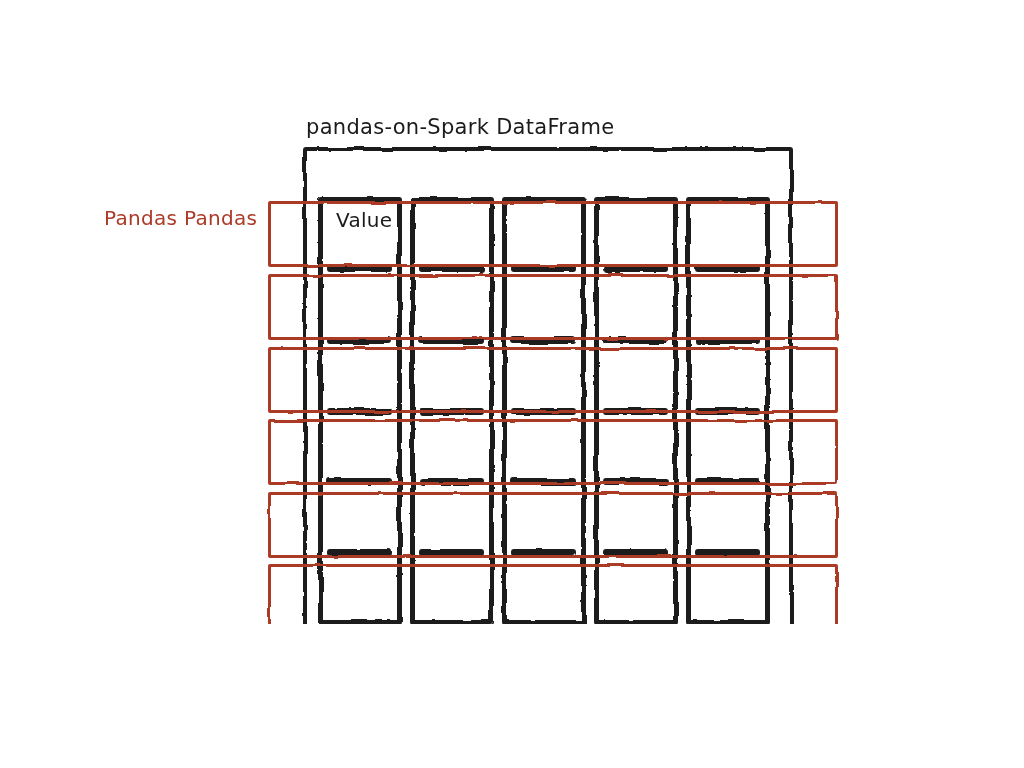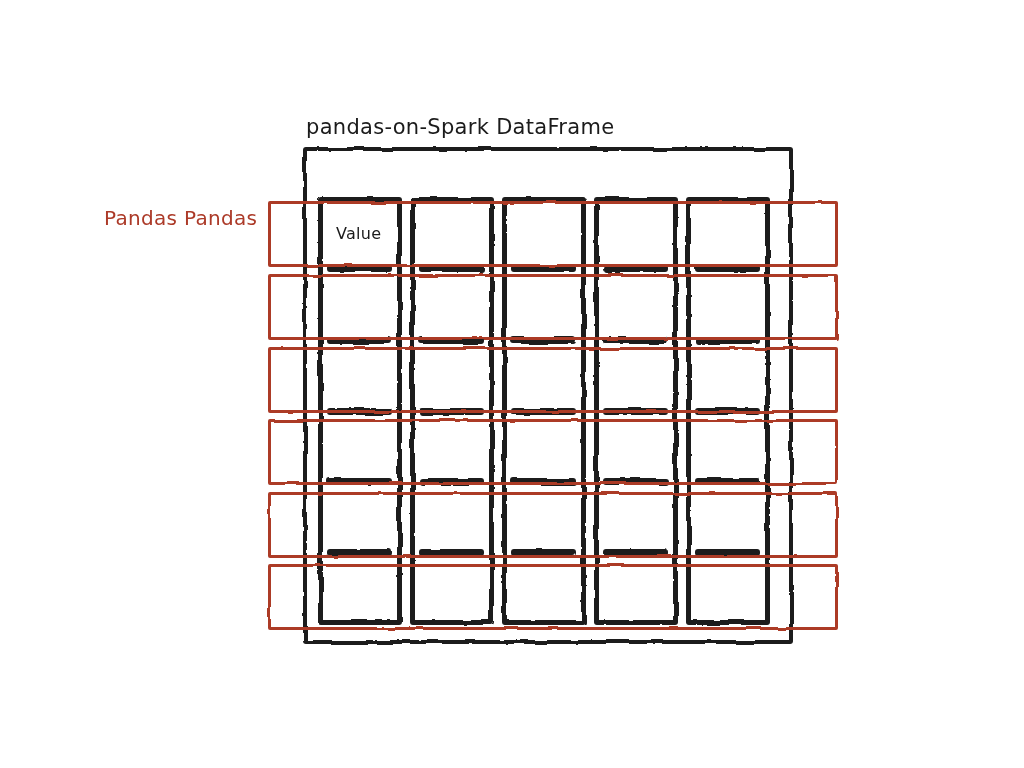--- a/index.html
+++ b/index.html
@@ -1,19 +1,19 @@
 <!DOCTYPE html>
 <html><head>
 <meta charset="utf-8">
 <style>
   html, body { margin: 0; padding: 0; background: #ffffff; }
   #canvas {
     position: relative;
     width: 1024px;
-    height: 768px;
+    height: 624px;
     background: var(--bg, #ffffff);
     overflow: hidden;
     font-family: "DejaVu Sans", sans-serif;
   }
   .layer { position: absolute; left: 0; top: 0; width: 100%; height: 100%; pointer-events: none; }
   .shapes-black { filter: url(#roughen); z-index: 1; }
   .shapes-red   { filter: url(#roughen2); z-index: 3; }
   .labels       { z-index: 4; }
 
   .outer-frame {
@@ -39,21 +39,21 @@
     position: absolute;
     left: 268px; width: 570px; height: 66px;
     border: 3px solid var(--red, #ac3a28);
     border-radius: 2px;
     box-sizing: border-box;
   }
   .txt { position: absolute; white-space: nowrap; color: var(--ink, #1b1b1b); letter-spacing: 0.3px; }
   .txt-title  { left: 306px; top: 115px; font-size: 21px; }
   .txt-series { left: 319px; top: 166px; font-size: 21px; }
   .txt-rowlbl { left: 104px; top: 206px; font-size: 20px; color: var(--red, #ac3a28); }
-  .txt-value  { left: 336px; top: 224px; font-size: 16px; }
+  .txt-value  { left: 336px; top: 208px; font-size: 20px; }
   svg.defs { position: absolute; width: 0; height: 0; }
 </style>
 </head>
 <body>
 
 <svg class="defs" aria-hidden="true">
   <defs>
     <filter id="roughen" x="-5%" y="-5%" width="110%" height="110%">
       <feTurbulence type="fractalNoise" baseFrequency="0.04" numOctaves="4" seed="3" result="n"></feTurbulence>
       <feDisplacementMap in="SourceGraphic" in2="n" scale="3.5"></feDisplacementMap>

